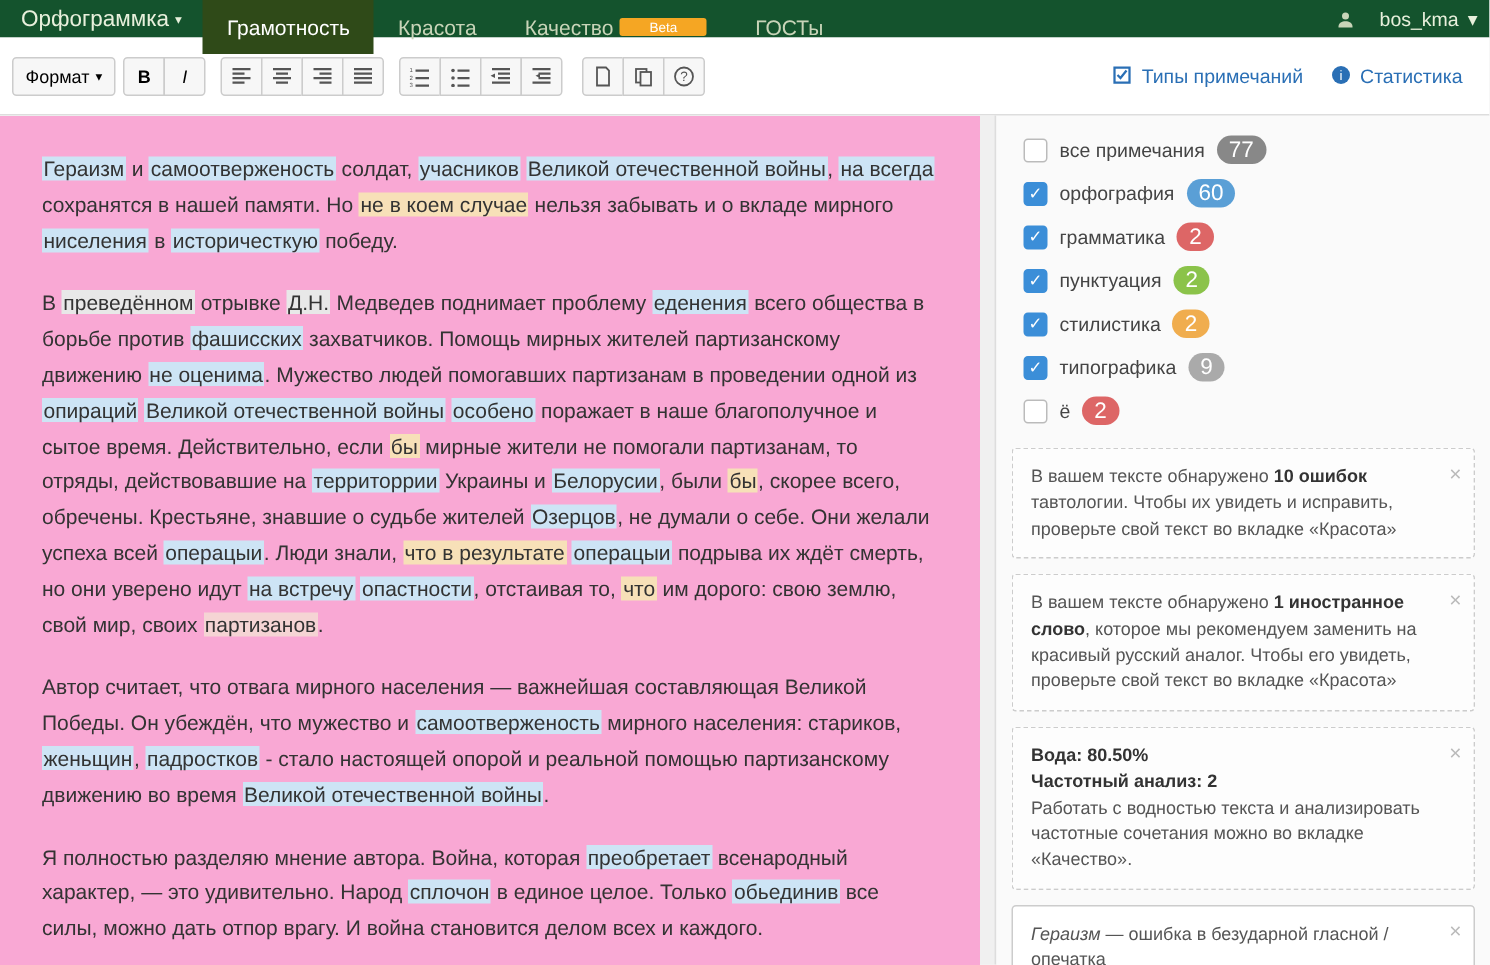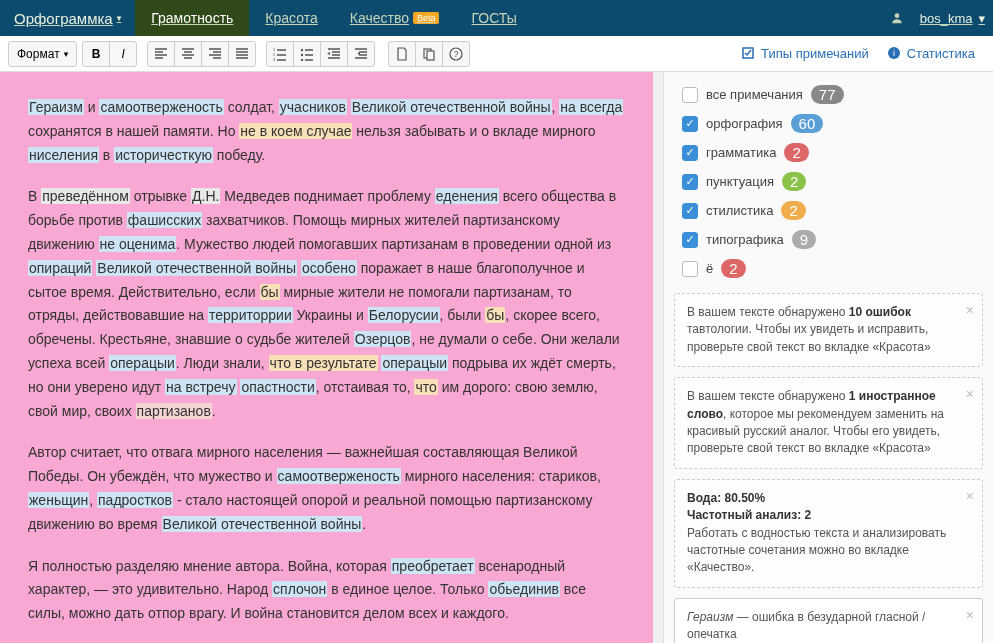--- a/index.html
+++ b/index.html
@@ -1,30 +1,30 @@
 <!DOCTYPE html>
 <html><head>
 <meta charset="utf-8">
 <style>
 * { box-sizing: border-box; margin: 0; padding: 0; }
 body { font-family: Arial, sans-serif; font-size: 13px; background: #f5f5f5; width: 993px; height: 643px; overflow: hidden; }
 
 
-.topnav { background: #0c4a6e; height: 36px; display: flex; align-items: center; color: #c8d4b8; text-decoration: underline; }
+.topnav { background: #14532d; height: 25px; display: flex; align-items: center; color: #c8d4b8; }
 .brand { padding: 0 14px; font-size: 15px; color: #e8f0dc; cursor: pointer; display: flex; align-items: center; gap: 4px; }
 .brand .caret { font-size: 9px; }
 .navitem { padding: 0 16px; height: 36px; display: flex; align-items: center; cursor: pointer; font-size: 14px; position: relative; }
 .navitem.active { background: #2f4a18; color: #fff; }
-.beta { background: #f5a623; color: #fff; font-size: 9px; padding: 1px 4px; border-radius: 2px; margin-left: 4px; }
+.beta { background: #f5a623; color: #fff; font-size: 9px; padding: 1px 20px; border-radius: 2px; margin-left: 4px; }
 .spacer { flex: 1; }
 .usericon { width: 14px; height: 14px; margin-right: 16px; }
 .username { padding-right: 8px; display: flex; align-items: center; gap: 6px; color: #e8f0dc; }
 
 
-.toolbar { background: #fff; border-bottom: 1px solid #ddd; height: 36px; display: flex; align-items: center; padding: 0 8px; gap: 2px; }
+.toolbar { background: #fff; border-bottom: 1px solid #ddd; height: 52px; display: flex; align-items: center; padding: 0 8px; gap: 2px; }
 .tb-btn { border: 1px solid #ccc; background: #f7f7f7; height: 26px; min-width: 28px; display: inline-flex; align-items: center; justify-content: center; cursor: pointer; font-size: 12px; border-radius: 3px; }
 .tb-btn.format { padding: 0 8px; gap: 4px; }
 .tb-group { display: flex; gap: 0; margin-right: 8px; }
 .tb-group .tb-btn { border-radius: 0; margin-left: -1px; }
 .tb-group .tb-btn:first-child { border-radius: 3px 0 0 3px; margin-left: 0; }
 .tb-group .tb-btn:last-child { border-radius: 0 3px 3px 0; }
 .tb-sep { width: 1px; }
 .tb-right { margin-left: auto; display: flex; gap: 18px; padding-right: 10px; }
 .tb-link { color: #2a6fb5; cursor: pointer; display: flex; align-items: flex-start; gap: 6px; font-size: 13px; }
 

